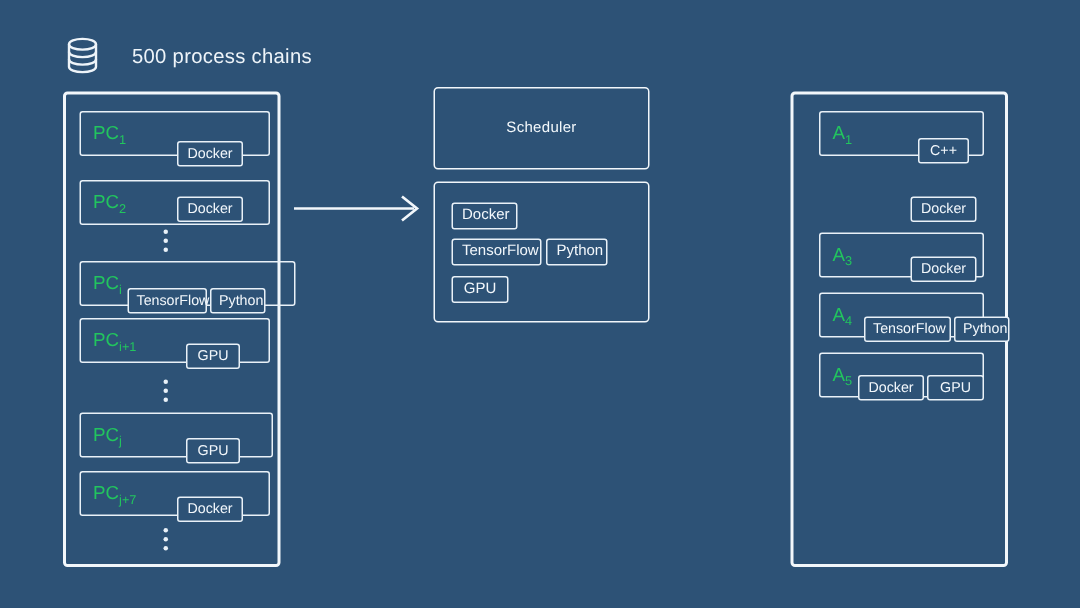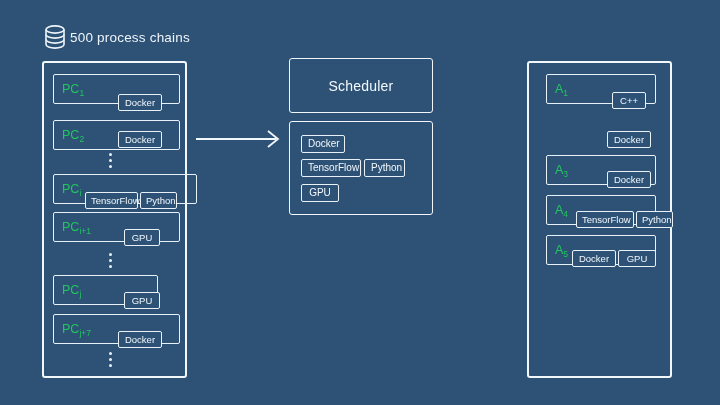--- a/index.html
+++ b/index.html
@@ -15,21 +15,21 @@
     overflow: hidden;
     font-family: "Liberation Sans", sans-serif;
     color: #eaf1f7;
   }
 
   
   .section-header {
     position: absolute;
     display: flex;
     align-items: center;
-    gap: 0;
+    gap: 18px;
   }
   .section-header .hdr-label {
     font-size: 13.5px;
     color: #eef4f9;
     white-space: nowrap;
     letter-spacing: .2px;
   }
   .hdr-icon { width: 30px; height: 30px; display: block; }
 
   
@@ -83,21 +83,21 @@
   .sched-box {
     position: absolute;
     box-sizing: border-box;
     border: 1.6px solid #f2f7fb;
     border-radius: 3px;
     display: flex;
     align-items: center;
     justify-content: center;
   }
   .sched-title {
-    font-size: 14px;
+    font-size: 10px;
     color: #f4f9fc;
     letter-spacing: .2px;
   }
   .pool-box {
     position: absolute;
     box-sizing: border-box;
     border: 1.6px solid #f2f7fb;
     border-radius: 3px;
   }
   .pool-badge {
@@ -187,21 +187,21 @@
     </span>
   </div>
   <div class="badge" style="left:124px; top:229px; width:36px;">GPU</div>
 
   <div class="ellipsis" style="left:108px; top:253px;">
       <i></i>
       <i></i>
       <i></i>
     </div>
 
-  <div class="entity" style="left:53px; top:275px; width:105px; height:30px;">
+  <div class="entity" style="left:53px; top:275px; width:129px; height:30px;">
     <span class="ent-label">
       <span>PC</span><sub>j</sub>
     </span>
   </div>
   <div class="badge" style="left:124px; top:292px; width:36px;">GPU</div>
 
   <div class="entity" style="left:53px; top:314px; width:127px; height:30px;">
     <span class="ent-label">
       <span>PC</span><sub>j+7</sub>
     </span>

